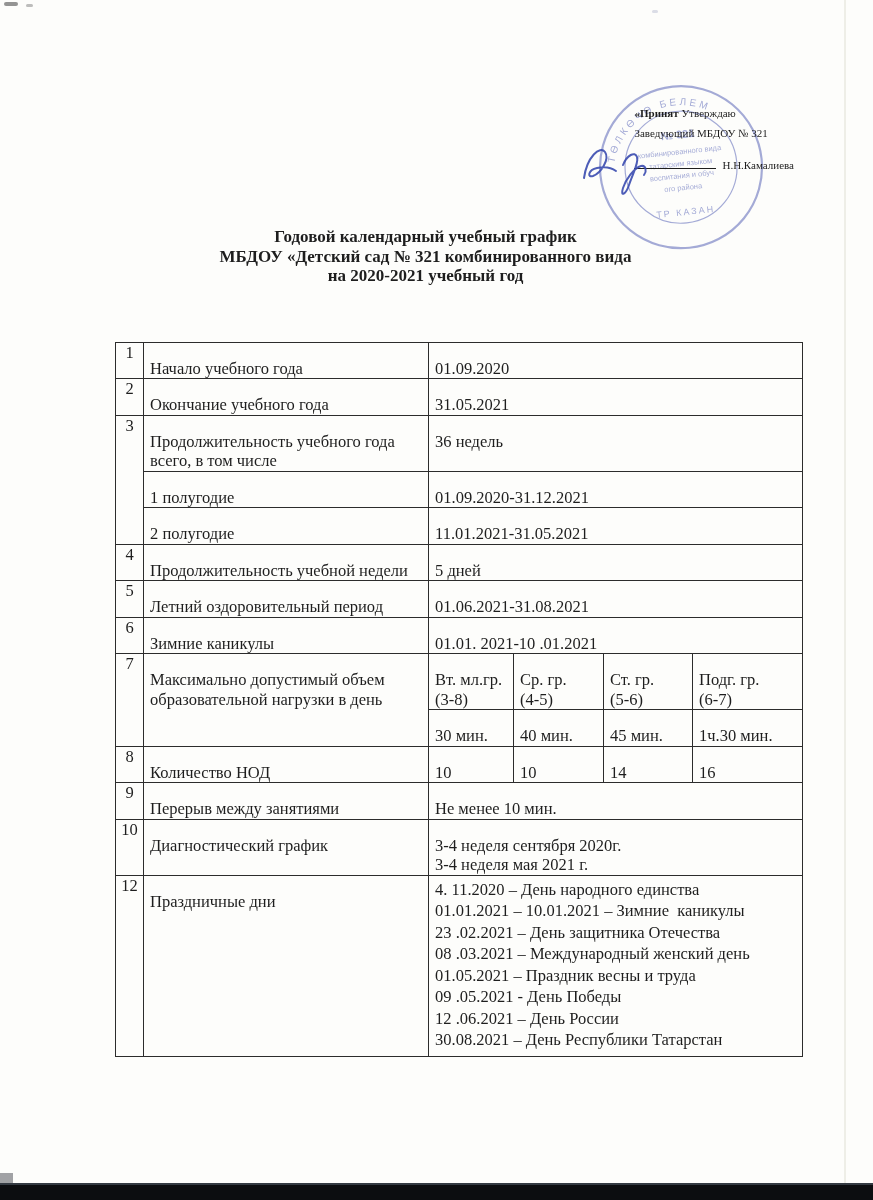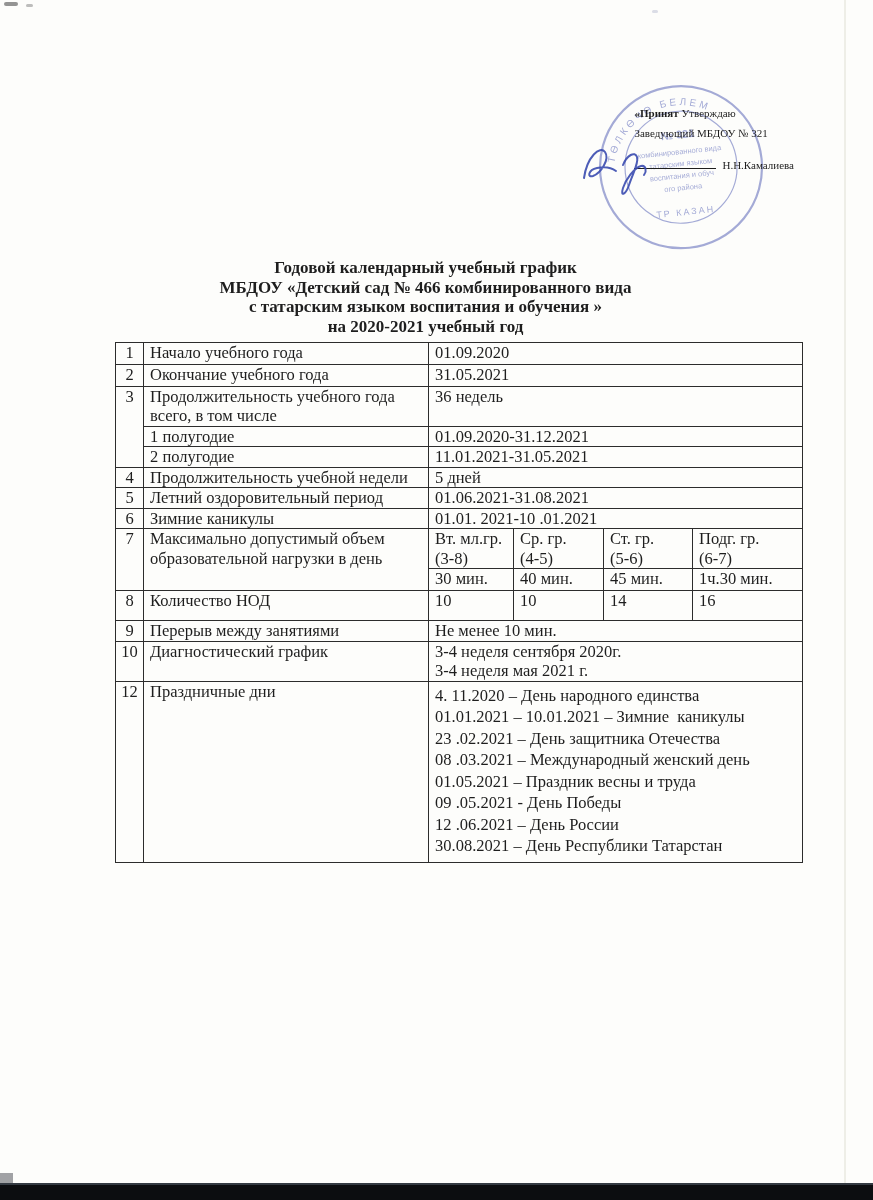--- a/index.html
+++ b/index.html
@@ -22,25 +22,25 @@
   
   .approval{position:absolute;top:103px;right:63px;text-align:left;font-size:11px;line-height:20px;z-index:3;}
   .approval .l1{padding-right:14px;}
   .approval .l2{padding-right:6px;}
   .approval .l3{margin-top:11px;padding-right:16px;}
   .b{font-weight:bold;}
   .u{border-bottom:1.6px solid #1e1e1e;}
   .sigline{display:inline-block;width:82px;height:14px;border-bottom:1.6px solid #1e1e1e;margin-right:6px;}
 
   
-  .doc-title{position:absolute;left:0;top:258px;width:851px;text-align:center;font-weight:bold;font-size:17px;line-height:19.5px;}
+  .doc-title{position:absolute;left:0;top:227px;width:851px;text-align:center;font-weight:bold;font-size:17px;line-height:19.5px;}
 
   
   .sched{position:absolute;left:115px;top:342px;border-collapse:collapse;table-layout:fixed;width:687px;}
-  .sched td{border:1.6px solid #2c2c2c;font-size:16.5px;vertical-align:top;padding:0 2px 0 6px;line-height:1.18;overflow:hidden;}
+  .sched td{border:1.6px solid #2c2c2c;font-size:16.5px;vertical-align:top;padding:16px 2px 0 6px;line-height:1.18;overflow:hidden;}
   .sched td.num{text-align:center;padding:0;}
   tr.h22{height:22px;} tr.h36{height:36px;} tr.h20{height:20px;} tr.h19{height:19px;}
   tr.h18{height:18px;} tr.h37{height:37px;} tr.h30{height:30px;} tr.h35{height:35px;} tr.h181{height:181px;}
   .hline{line-height:21.5px;}
   .holcell{padding-top:3px !important;margin-left:32px;}
 </style>
 </head>
 <body>
 
 <div class="page">
@@ -70,22 +70,21 @@
   </svg>
 
   <div class="approval">
     <div class="l1"><span class="b">«Принят</span><span> Утверждаю</span></div>
     <div class="l2">Заведующий МБДОУ № 321</div>
     <div class="l3"><span class="sigline"></span><span>Н.Н.Камалиева</span></div>
   </div>
 
   <div class="doc-title">
     <div>Годовой календарный учебный график</div>
-    <div>МБДОУ «Детский сад № 466 комбинированного вида</div>
-    <div>с татарским языком воспитания и обучения »</div>
+    <div>МБДОУ «Детский сад № 321 комбинированного вида</div>
     <div>на 2020-2021 учебный год</div>
   </div>
 
   <table class="sched">
     <colgroup>
         <col style="width:28px">
         <col style="width:285px">
         <col style="width:85px">
         <col style="width:90px">
         <col style="width:89px">

